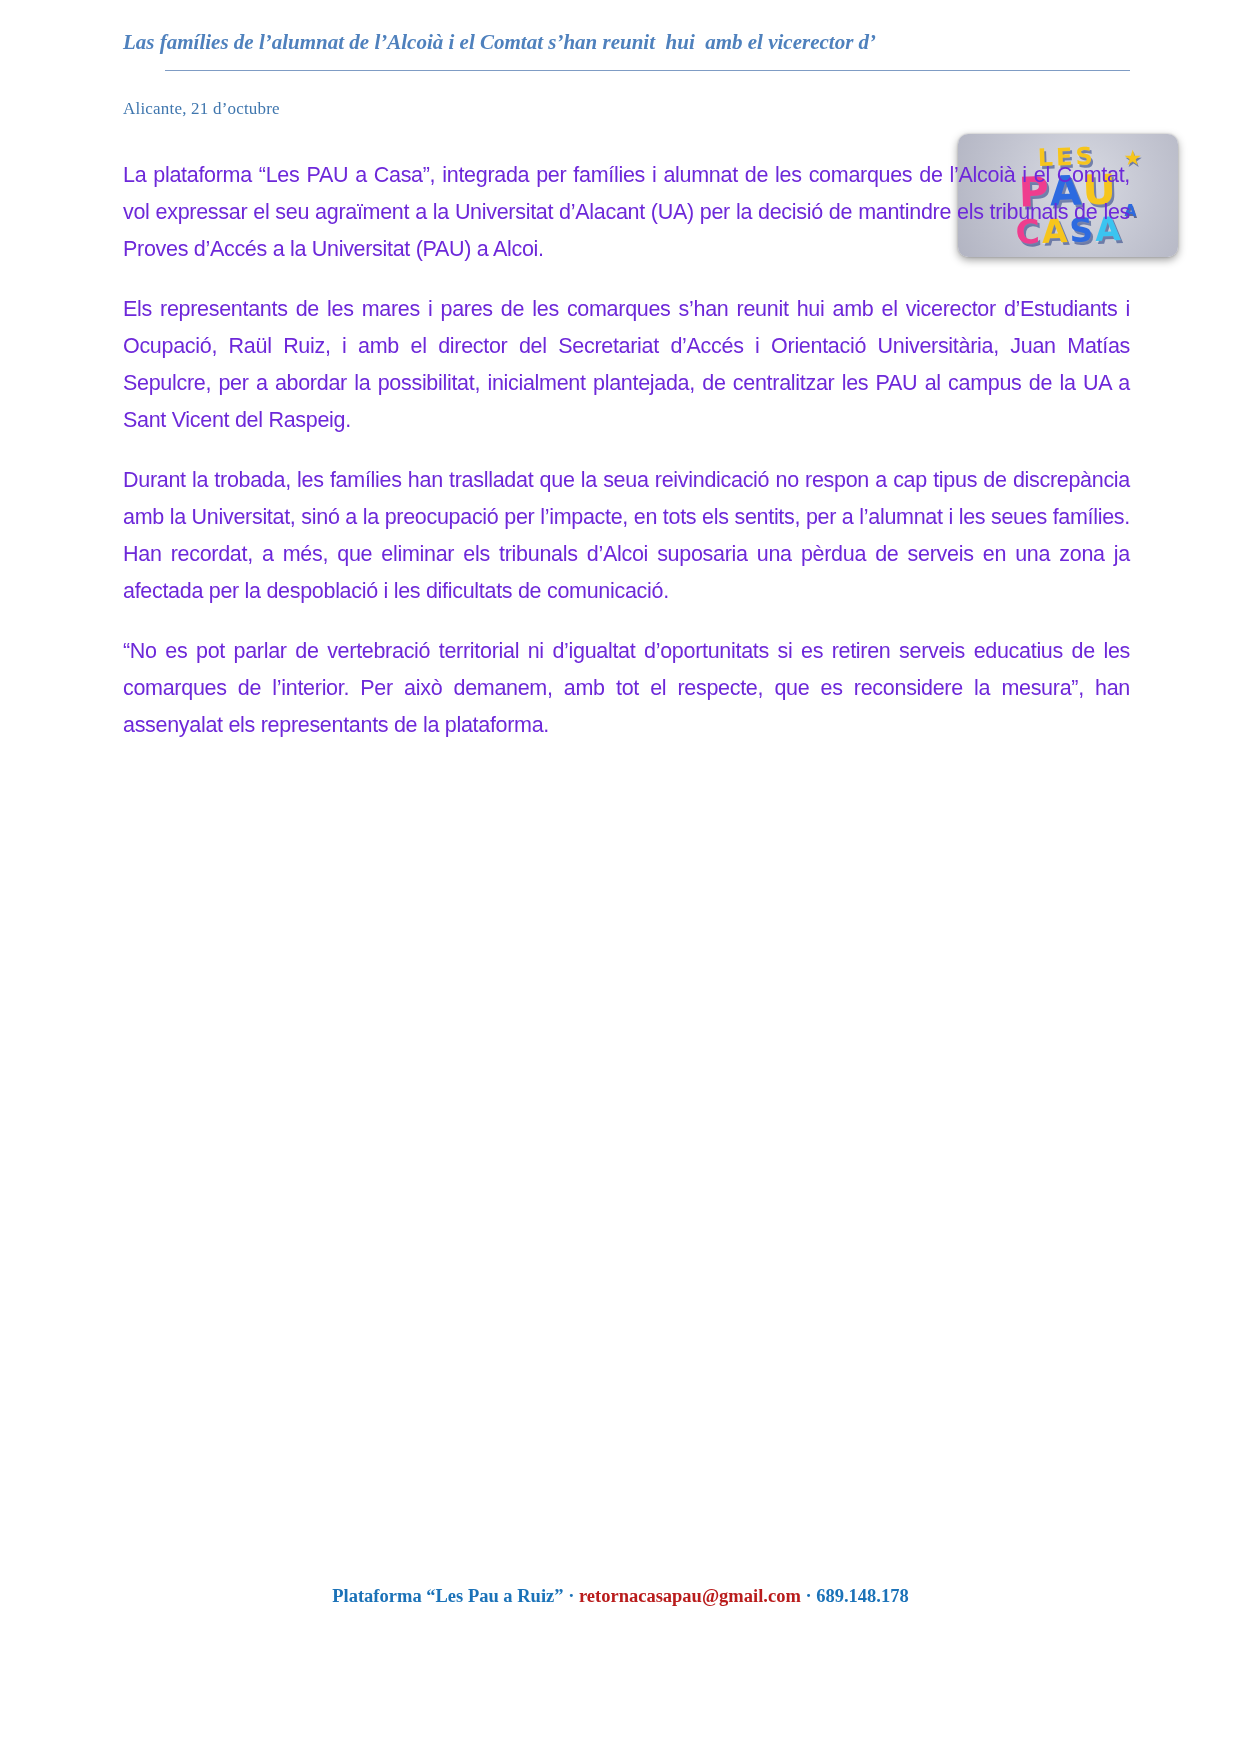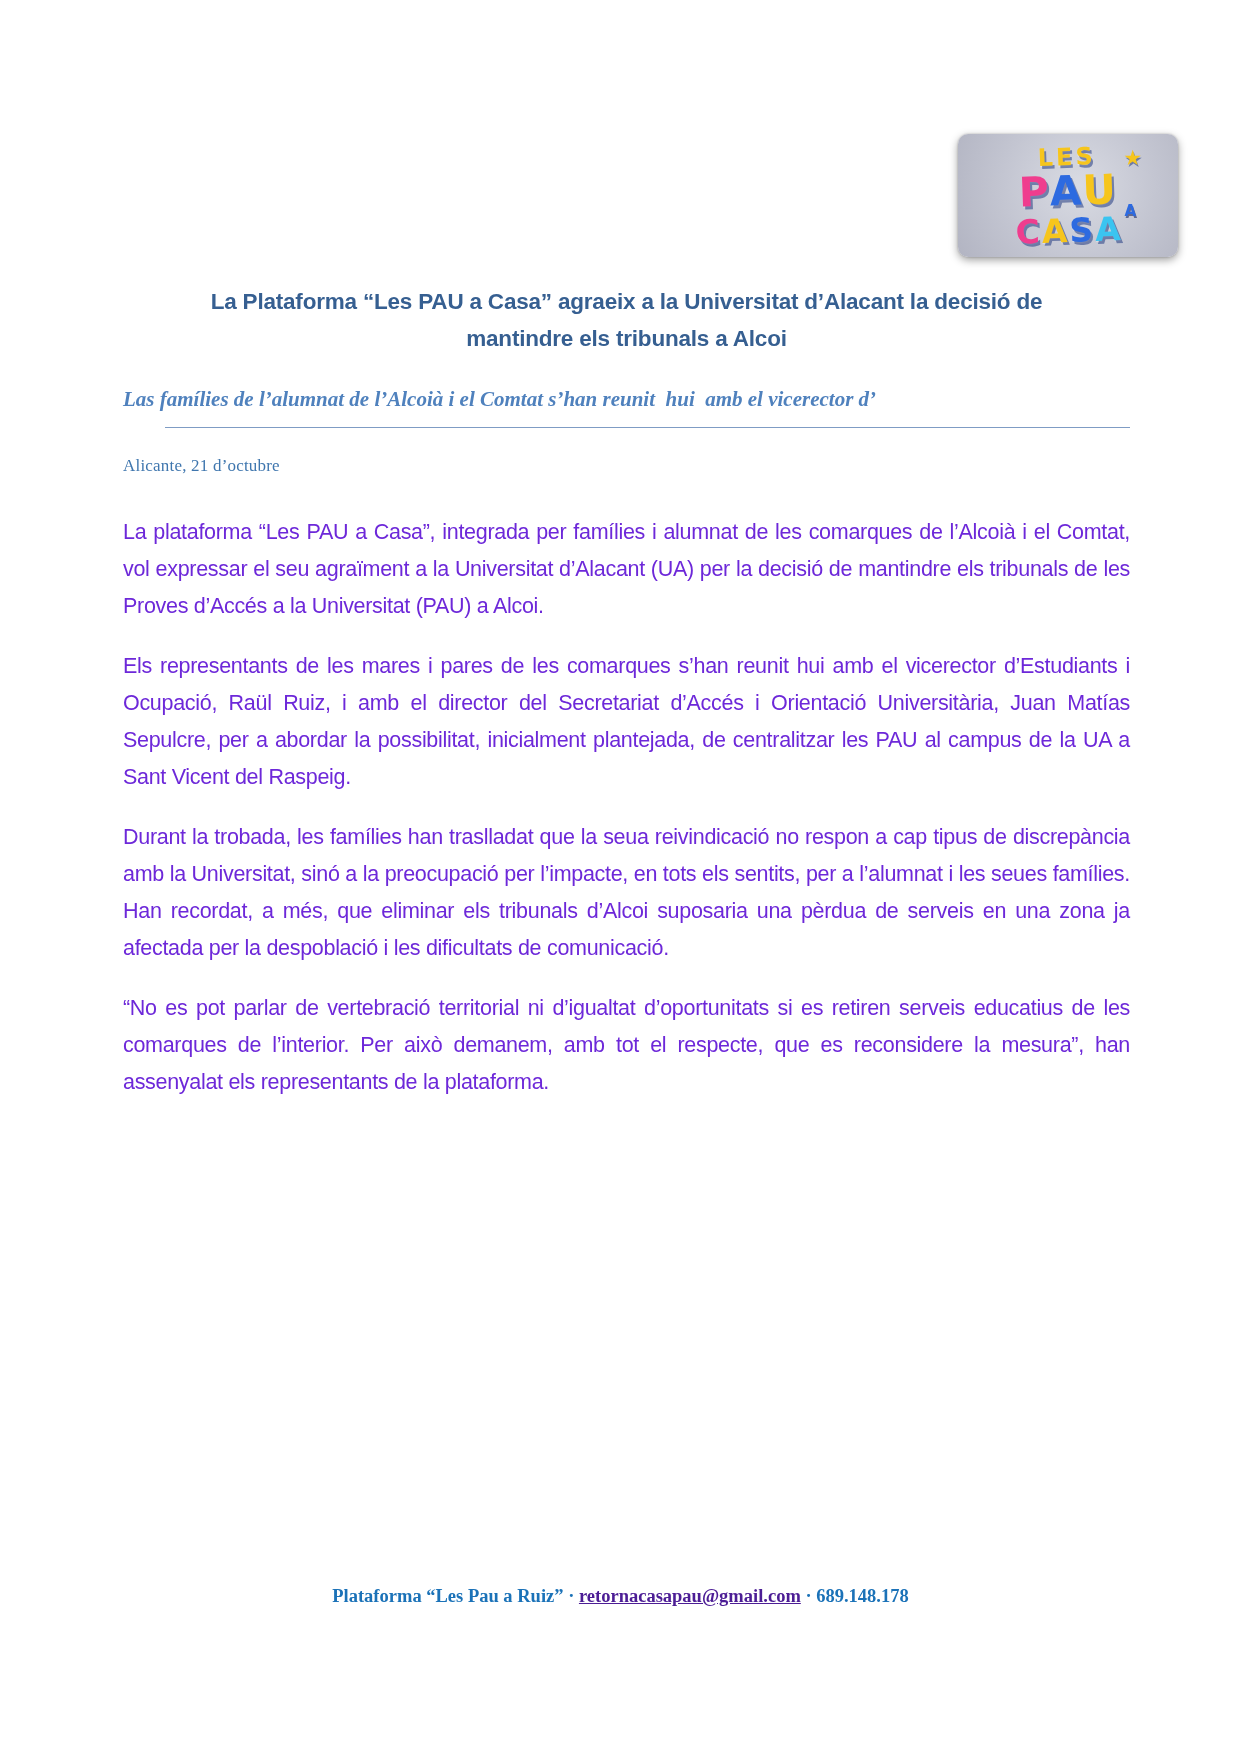--- a/index.html
+++ b/index.html
@@ -81,44 +81,40 @@
   }
 
   
   .page-footer{
     position:absolute;left:0;top:1586px;width:1241px;
     text-align:center;
     font-family:"Liberation Serif",serif;font-weight:bold;
     font-size:18.5px;color:#1b72b8;
   }
   .page-footer a{
-    color:#4c1d95;text-decoration:underline;cursor:pointer;
+    color:#b91c1c;cursor:pointer;
   }
 </style>
 </head>
 <body>
 
 <div class="page">
 
   <div class="logo-card">
     <div class="logo-inner">
       <div class="logo-row r1"><span style="color: rgb(246, 197, 29);">L</span><span style="color: rgb(246, 197, 29);">E</span><span style="color: rgb(246, 197, 29);">S</span></div>
       <div class="logo-row r2"><span style="color: rgb(239, 61, 142);">P</span><span style="color: rgb(45, 106, 224);">A</span><span style="color: rgb(246, 197, 29);">U</span></div>
       <div class="logo-row r3"><span style="color: rgb(239, 61, 142);">C</span><span style="color: rgb(246, 197, 29);">A</span><span style="color: rgb(45, 106, 224);">S</span><span style="color: rgb(59, 196, 240);">A</span></div>
     </div>
     <span class="logo-star">★</span>
     <span class="logo-small-a">A</span>
   </div>
 
   <div class="content">
 
-    <div class="doc-title">
-      <div>La Plataforma “Les PAU a Casa” agraeix a la Universitat d’Alacant la decisió de</div>
-      <div>mantindre els tribunals a Alcoi</div>
-    </div>
 
     <div class="doc-subtitle">
       <div>Las famílies de l’alumnat de l’Alcoià i el Comtat s’han reunit  hui  amb el vicerector d’</div>
     </div>
 
     <hr class="rule">
 
     <div class="dateline">Alicante, 21 d’octubre</div>
 
     <div class="body-text">

